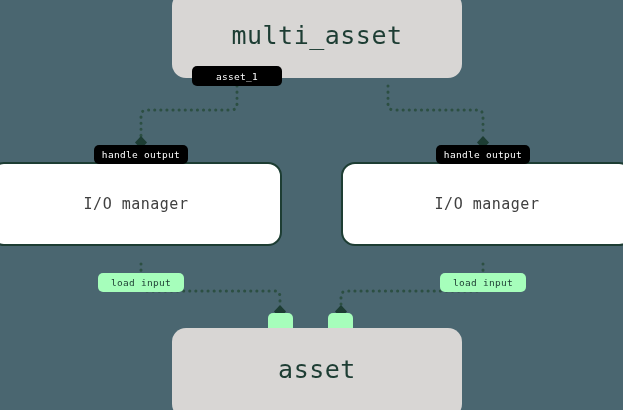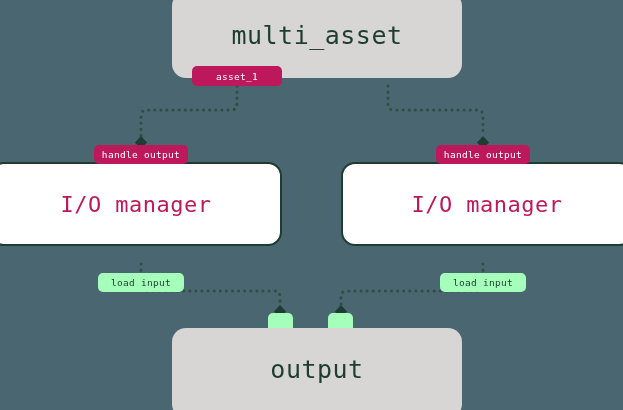--- a/index.html
+++ b/index.html
@@ -32,40 +32,40 @@
     font-size: 25px;
     color: #1d3d33;
     letter-spacing: 0.5px;
   }
   .node-iomgr {
     background: #ffffff;
     border: 2px solid #1d3d33;
     border-radius: 14px;
   }
   .node-iomgr .node-label {
-    font-size: 22px;
-    color: #be185d;
+    font-size: 15px;
+    color: #404040;
     letter-spacing: 0.5px;
   }
 
   
   .badge {
     position: absolute;
     box-sizing: border-box;
     display: flex;
     align-items: center;
     justify-content: center;
     border-radius: 5px;
     font-size: 9.5px;
     letter-spacing: 0.3px;
     white-space: nowrap;
     z-index: 6;
   }
   .badge-purple {
-    background: #be185d;
+    background: #000000;
     color: #ffffff;
     align-items: center;
   }
   .badge-green {
     background: #a6febb;
     color: #1d3d33;
     margin-top: 28px;
   }
 
   
@@ -144,16 +144,16 @@
   </div>
 
   <div class="badge badge-green" style="left:440px; top:245px; width:86px; height:19px;">
     <span>load input</span>
   </div>
 
   <div class="handle-square" style="left:268px; top:313px; width:25px; height:25px;"></div>
   <div class="handle-square" style="left:328px; top:313px; width:25px; height:25px;"></div>
 
   <div class="node node-asset" style="left:172px; top:328px; width:290px; height:90px; z-index:7;">
-    <span class="node-label" style="position:relative; top:-4px;">output</span>
+    <span class="node-label" style="position:relative; top:-4px;">asset</span>
   </div>
 
 </div>
 
 </body></html>

